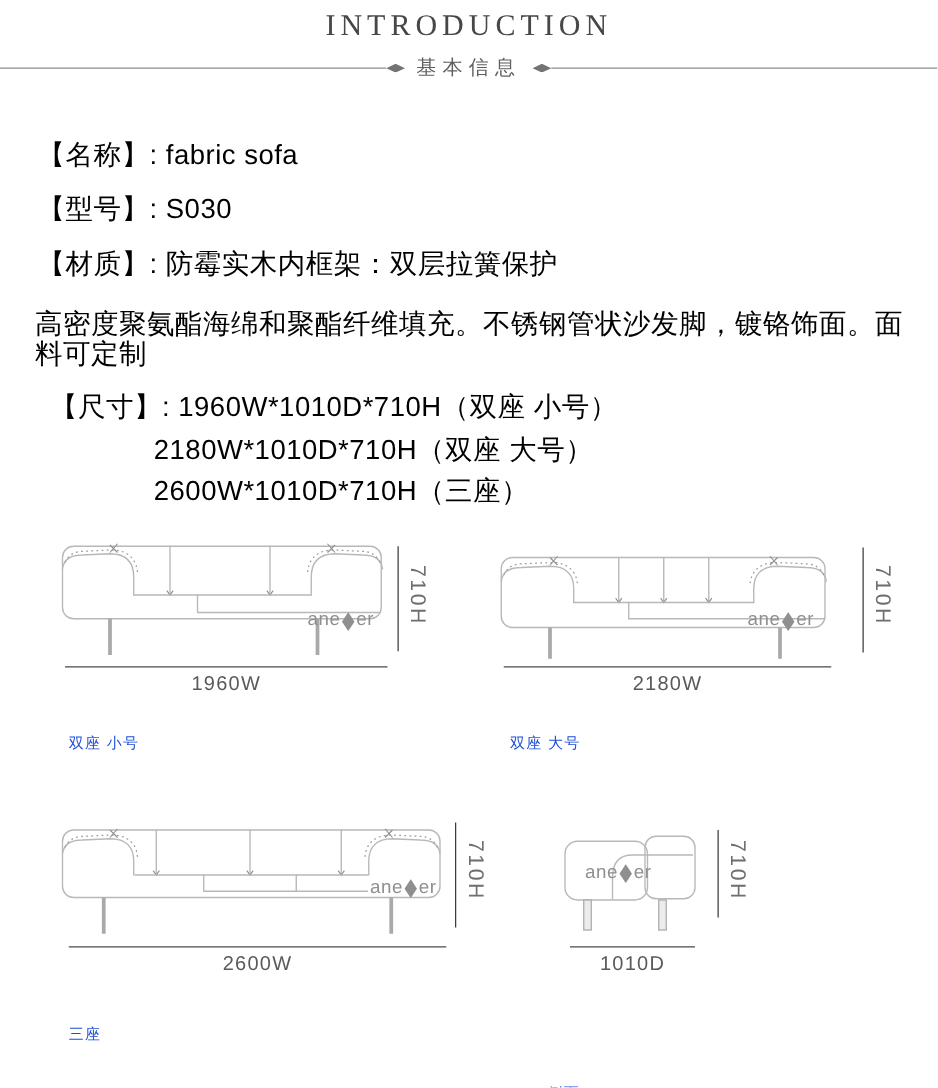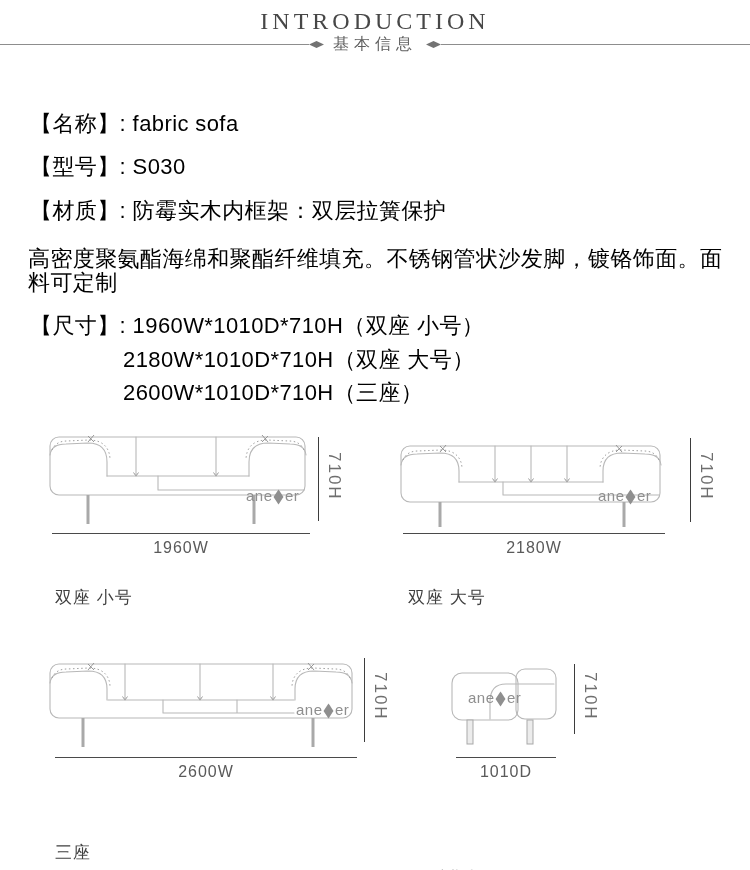--- a/index.html
+++ b/index.html
@@ -13,21 +13,21 @@
   }
 
   
   .title {
     position:absolute; top:8px; left:0; width:100%;
     text-align:center;
     font-family:"Liberation Serif","DejaVu Serif",serif;
     font-size:24px; letter-spacing:4px; color:#474747;
   }
   .subheader {
-    position:absolute; top:36px; left:0; width:100%; height:17px;
+    position:absolute; top:46px; left:0; width:100%; height:17px;
     display:flex; align-items:center;text-align:center;
   }
   .hline { flex:1; height:0; border-top:1px solid #8d8d8d; }
   .diamond {
     width:15px; height:7px; background:#737373;
     clip-path:polygon(0 50%,50% 0,100% 50%,50% 100%);
   }
   .subtitle { font-size:16px; letter-spacing:5px; color:#5f5f5f; margin:0 9px; white-space:nowrap; }
 
   
@@ -46,41 +46,41 @@
     position:absolute; display:flex; align-items:center;
     font-size:15px; color:#8f8f8f; letter-spacing:.5px; line-height:1;
   }
   .wm-mark { font-size:13px; transform:scaleY(1.5); margin:0 1px; }
 
   
   .vdim-line  { position:absolute; width:0; border-left:1.4px solid #3d3d3d; }
   .vdim-label { position:absolute; writing-mode:vertical-rl; font-size:17px; color:#6e6e6e; letter-spacing:2px; }
   .hdim-line  { position:absolute; height:0; border-top:1.2px solid #4a4a4a; }
   .hdim-label { position:absolute; text-align:center; font-size:16px; color:#5a5a5a; letter-spacing:1px; }
-  .caption    { position:absolute; font-size:17px; color:#404040; letter-spacing:1px; white-space:nowrap; }
+  .caption    { position:absolute; font-size:12px; color:#1d4ed8; letter-spacing:1px; white-space:nowrap; }
 </style>
 </head>
 <body>
 
 <div class="title">INTRODUCTION</div>
 
 <div class="subheader">
   <div class="hline"></div>
   <div class="diamond"></div>
   <div class="subtitle">基本信息</div>
   <div class="diamond"></div>
   <div class="hline"></div>
 </div>
 
 <div class="line" style="left:30px; top:109px;">【名称】: fabric sofa</div>
 <div class="line" style="left:30px; top:152px;">【型号】: S030</div>
 <div class="line" style="left:30px; top:196px;">【材质】: 防霉实木内框架：双层拉簧保护</div>
 <div class="line" style="left:28px; top:232px;margin-top:12px;">高密度聚氨酯海绵和聚酯纤维填充。不锈钢管状沙发脚，镀铬饰面。面</div>
 <div class="line" style="left:28px; top:268px;">料可定制</div>
-<div class="line" style="left:30px; top:311px;text-align:right;">【尺寸】: 1960W*1010D*710H（双座 小号）</div>
+<div class="line" style="left:40px; top:311px;text-align:right;">【尺寸】: 1960W*1010D*710H（双座 小号）</div>
 <div class="line" style="left:123px; top:345px;">2180W*1010D*710H（双座 大号）</div>
 <div class="line" style="left:123px; top:378px;">2600W*1010D*710H（三座）</div>
 
 <div>
   <svg style="left:48px; top:430px;" width="260" height="98" viewBox="0 0 260 98">
     <rect class="ln" x="2" y="7" width="255" height="58" rx="9"></rect>
     <path class="ln" d="M88 7 V46 M168 7 V46"></path>
     <path class="tick" d="M85.5 42.5 L88 46 L90.5 42.5 M165.5 42.5 L168 46 L170.5 42.5"></path>
     <path class="ln" d="M59 46 H201"></path>
     <path class="ln" d="M110 46 V60 M110 60 H256"></path>
@@ -148,21 +148,21 @@
   </svg>
   <div class="wm" style="left:296px; top:702px;">
     <span>ane</span>
     <span class="wm-mark">◆</span>
     <span>er</span>
   </div>
   <div class="vdim-line" style="left:364px; top:658px; height:84px;"></div>
   <div class="vdim-label" style="left:370px; top:672px;">710H</div>
   <div class="hdim-line" style="left:55px; top:757px; width:302px;"></div>
   <div class="hdim-label" style="left:55px; top:763px; width:302px;">2600W</div>
-  <div class="caption" style="left:55px; top:819px;margin-top:22px;">三座</div>
+  <div class="caption" style="left:55px; top:819px;">三座</div>
 </div>
 
 <div>
   <svg style="left:450px; top:662px;" width="110" height="92" viewBox="0 0 110 92">
     <rect class="ln" x="66" y="7" width="40" height="50" rx="9"></rect>
     <rect class="ln" x="2" y="11" width="66" height="47" rx="10"></rect>
     <path class="ln" d="M40 57 V40 Q40 22 56 22 H104"></path>
     <rect class="legrect" x="17" y="58" width="6" height="24"></rect>
     <rect class="legrect" x="77" y="58" width="6" height="24"></rect>
   </svg>

